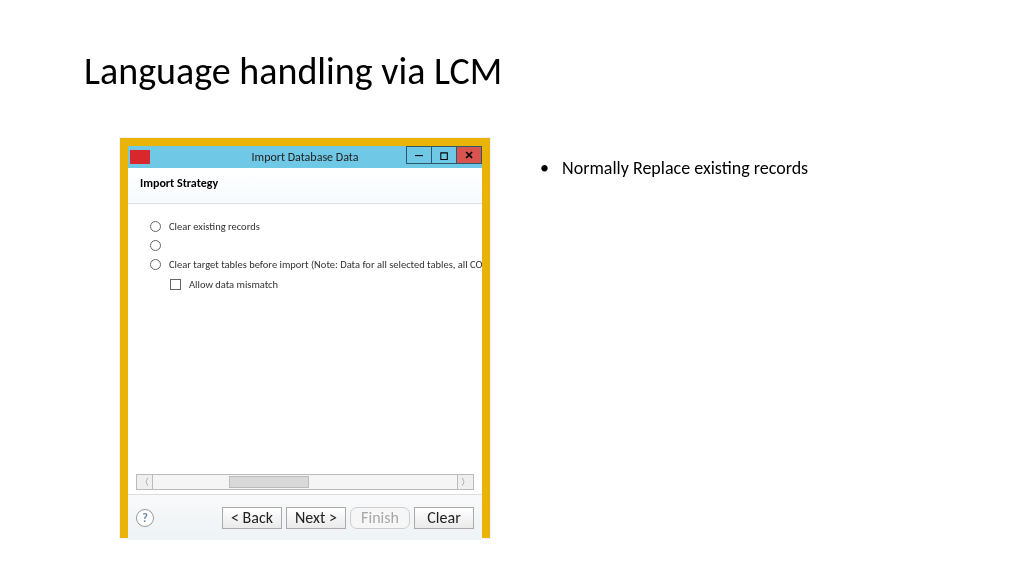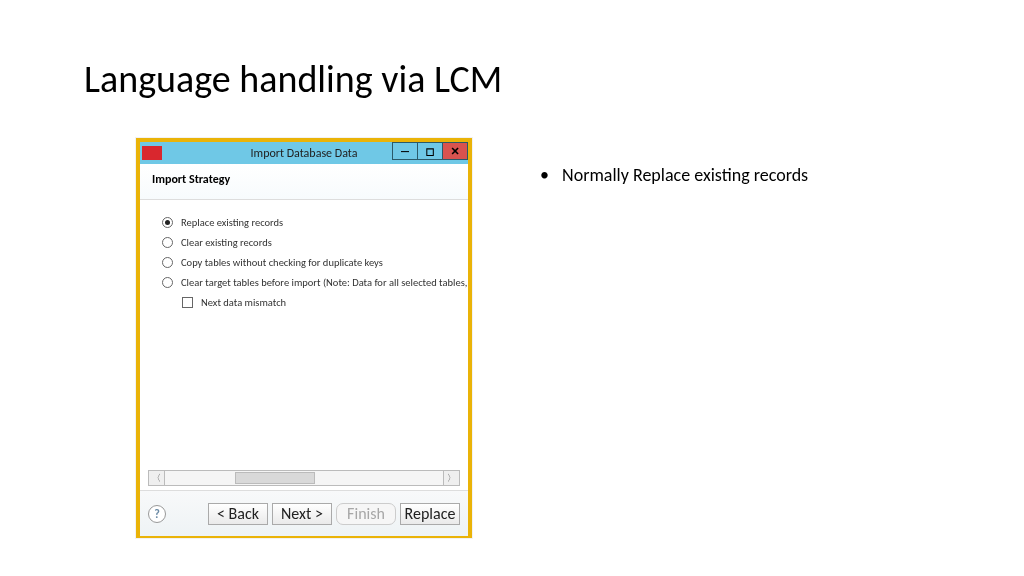--- a/index.html
+++ b/index.html
@@ -8,40 +8,40 @@
     height: 576px;
     background: #ffffff;
     font-family: "Segoe UI", Calibri, Arial, sans-serif;
     color: #000;
     overflow: hidden;
     position: relative;
   }
   .slide-title {
     position: absolute;
     left: 84px;
-    top: 56px;
+    top: 48px;
     font-size: 38px;
     font-weight: 400;
     color: #000;
   }
   .right-notes {
     position: absolute;
     left: 540px;
-    top: 164px;
+    top: 157px;
     font-size: 18px;
     color: #000;
   }
   .right-notes .bullet { display: inline-block; width: 18px; }
   .dialog-wrap {
     position: absolute;
-    left: 136px;
+    left: 120px;
     top: 138px;
-    width: 336px;
+    width: 370px;
     height: 400px;
-    border: 4px solid #eab308;
+    border: 8px solid #eab308;
     background: #ffffff;
     box-shadow: 0 0 0 1px rgba(0,0,0,0.05);
   }
   .titlebar {
     height: 22px;
     background: #6fc8e6;
     display: flex;
     align-items: center;
     position: relative;
     font-size: 12px;
@@ -199,60 +199,53 @@
     </div>
   </div>
 
   <div class="header-area">
     <div class="h-title">Import Strategy</div>
   </div>
 
   <div class="content-area">
     <div class="opt-list">
 
-      <div class="opt-row">
-        <span class="radio">
-            <span class="dot"></span>
-          </span>
-        <span>Replace existing records</span>
-      </div>
 
       <div class="opt-row">
         <span class="radio"></span>
         <span>Clear existing records</span>
       </div>
 
       <div class="opt-row">
         <span class="radio"></span>
-        <span>Copy tables without checking for duplicate keys</span>
       </div>
 
       <div class="opt-row">
         <span class="radio"></span>
         <span>Clear target tables before import (Note: Data for all selected tables, all CONO will be cleared)</span>
       </div>
 
       <div class="opt-row sub-row">
         <span class="checkbox"></span>
-        <span>Next data mismatch</span>
+        <span>Allow data mismatch</span>
       </div>
 
     </div>
 
     <div class="hscroll">
       <div class="arrow">〈</div>
       <div class="track">
         <div class="thumb"></div>
       </div>
       <div class="arrow right">〉</div>
     </div>
   </div>
 
   <div class="footer-area">
     <div class="help-icon">?</div>
     <div class="footer-spacer"></div>
     <div class="dlg-btn">&lt; Back</div>
     <div class="dlg-btn">Next &gt;</div>
     <div class="dlg-btn disabled">Finish</div>
-    <div class="dlg-btn">Replace</div>
+    <div class="dlg-btn">Clear</div>
   </div>
 
 </div>
 
 </body></html>

